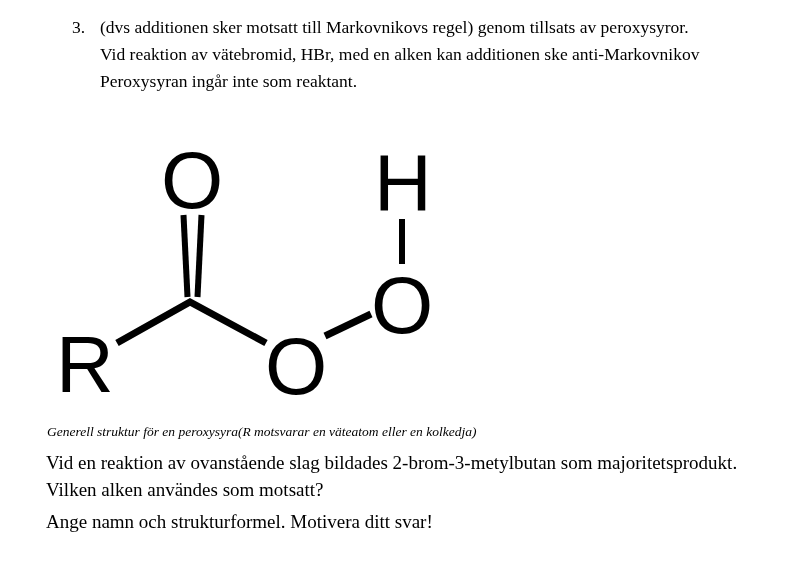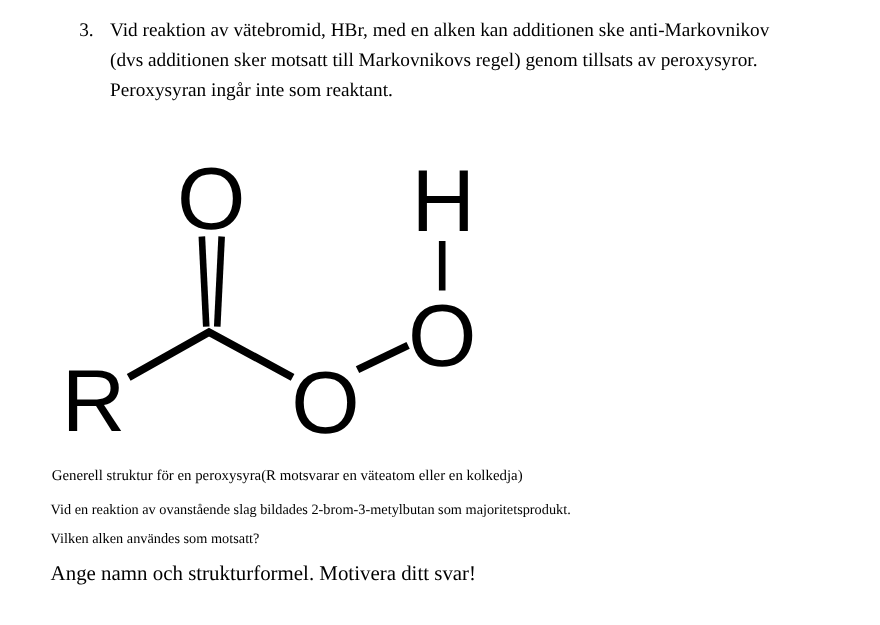--- a/index.html
+++ b/index.html
@@ -44,50 +44,51 @@
   }
   .molecule-svg .bond {
     stroke: #000000;
     fill: none;
     stroke-linecap: butt;
   }
   .figure-caption {
     position: absolute;
     left: 47px;
     top: 424px;
+    font-style: italic;
     font-size: 13.5px;
     line-height: 15px;
     white-space: nowrap;
     text-align: right;
   }
   .followup-para-1 {
     position: absolute;
     left: 46px;
     top: 449px;
     width: 740px;
-    font-size: 13px;
+    font-size: 19px;
     line-height: 27px;
   }
   .followup-para-2 {
     position: absolute;
     left: 46px;
     top: 508px;
     width: 740px;
     font-size: 19px;
     line-height: 27px;
   }
 </style>
 </head>
 <body>
 
 <div class="question-block">
   <span class="question-number">3.</span>
   <div class="question-lines">
+    <div>(dvs additionen sker motsatt till Markovnikovs regel) genom tillsats av peroxysyror.</div>
     <div>Vid reaktion av vätebromid, HBr, med en alken kan additionen ske anti-Markovnikov</div>
-    <div>(dvs additionen sker motsatt till Markovnikovs regel) genom tillsats av peroxysyror.</div>
     <div>Peroxysyran ingår inte som reaktant.</div>
   </div>
 </div>
 
 <svg class="molecule-svg" width="410" height="262" viewBox="40 138 410 262" xmlns="http://www.w3.org/2000/svg">
     <line x1="183.5" y1="213" x2="187.5" y2="295" class="bond" stroke-width="6"></line>
     <line x1="201.5" y1="213" x2="197.5" y2="295" class="bond" stroke-width="6"></line>
     <polyline points="117,341 190,300 266,341" class="bond" stroke-width="7"></polyline>
     <line x1="325" y1="334" x2="371" y2="312" class="bond" stroke-width="7"></line>
     <line x1="402" y1="217" x2="402" y2="262" class="bond" stroke-width="6"></line>

